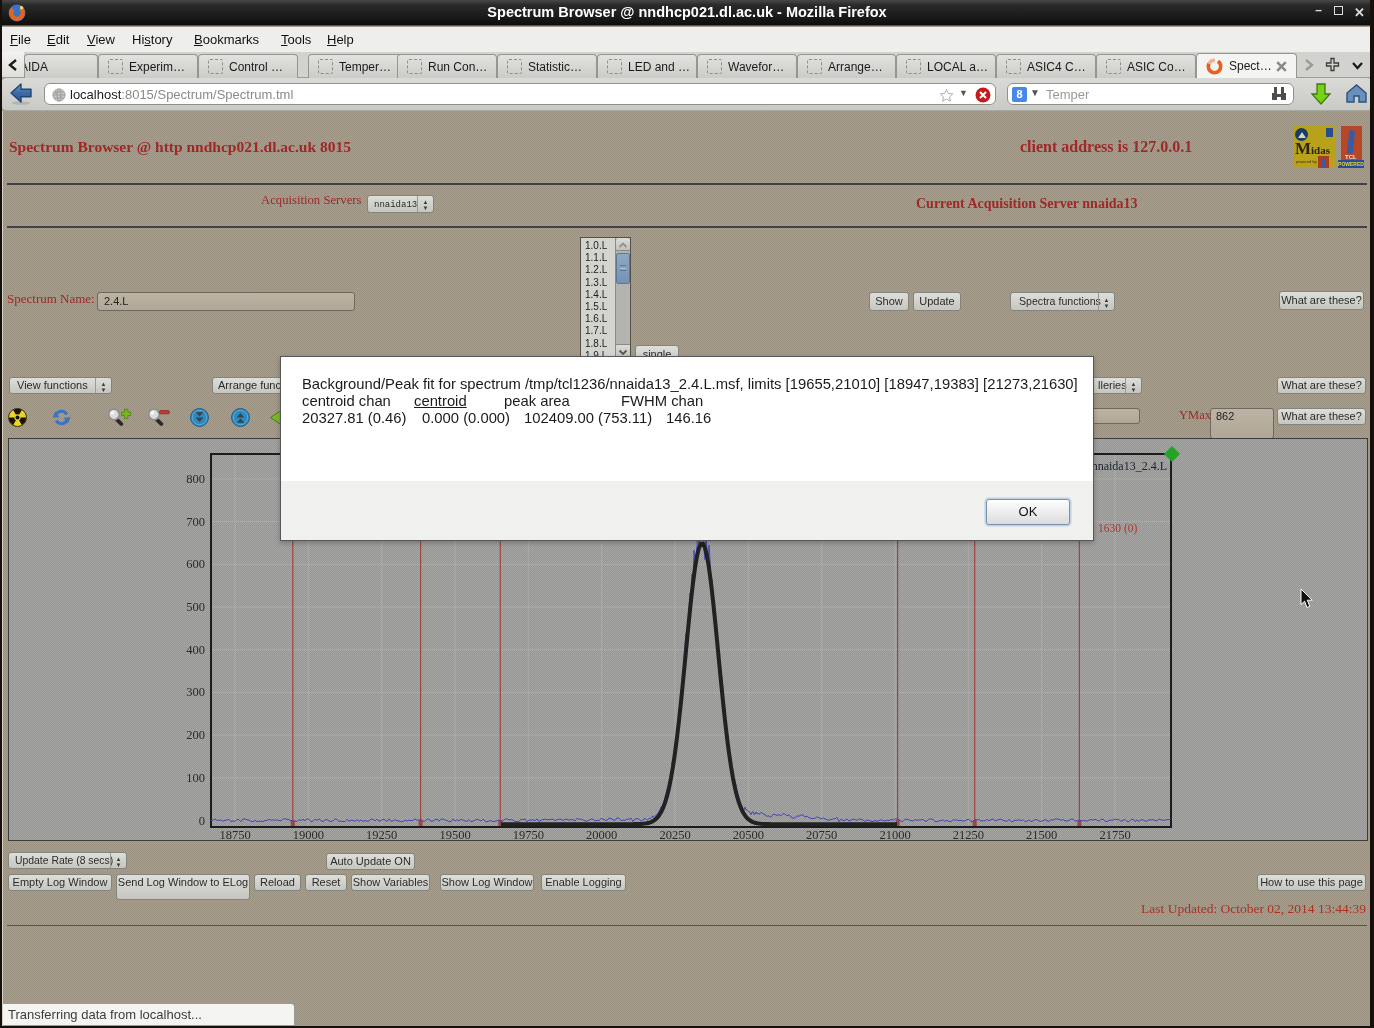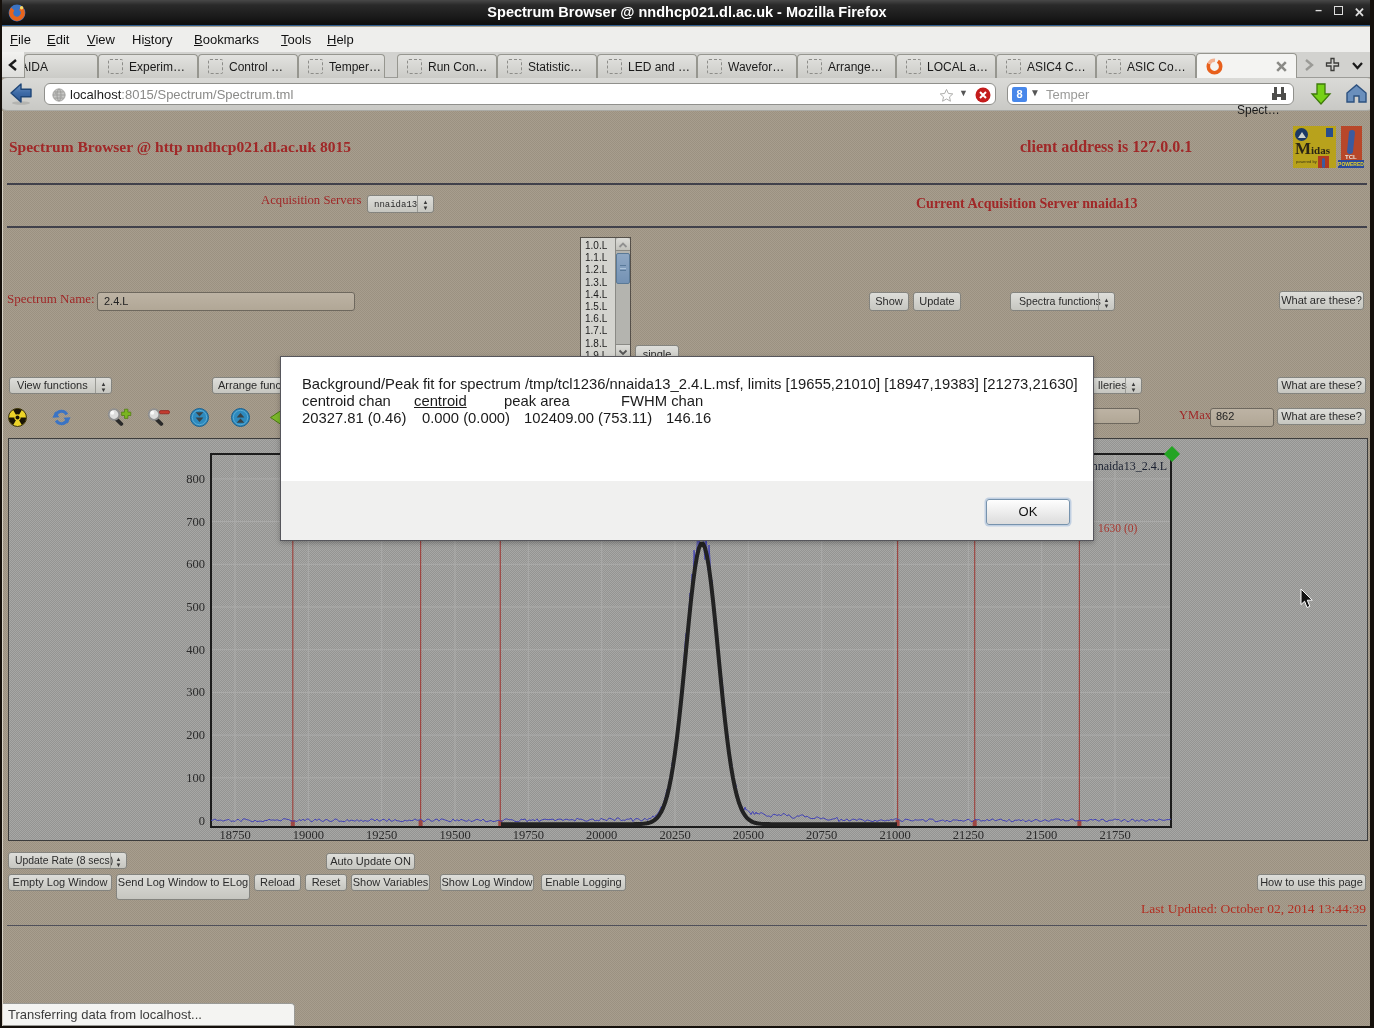--- a/index.html
+++ b/index.html
@@ -46,21 +46,21 @@
       <span class="tl" style="left:-5px;">AIDA</span>
     </div>
   <div class="tab" style="left:98px;">
       <span class="ti"></span>
       <span class="tl">Experim…</span>
     </div>
   <div class="tab" style="left:198px;">
       <span class="ti"></span>
       <span class="tl">Control …</span>
     </div>
-  <div class="tab" style="left:298px;width:87px;padding-left:16px;">
+  <div class="tab" style="left:308px;width:99px;padding-left:16px;">
       <span class="ti"></span>
       <span class="tl">Temper…</span>
     </div>
   <div class="tab" style="left:397px;">
       <span class="ti"></span>
       <span class="tl">Run Con…</span>
     </div>
   <div class="tab" style="left:497px;">
       <span class="ti"></span>
       <span class="tl">Statistic…</span>
@@ -87,21 +87,21 @@
     </div>
   <div class="tab" style="left:1096px;">
       <span class="ti"></span>
       <span class="tl">ASIC Co…</span>
     </div>
   <div class="tab active" style="left:1196px;width:101px;">
       <svg style="position:absolute;left:9px;top:4px" width="17" height="17" viewBox="0 0 17 17">
         <circle cx="8.5" cy="8.5" r="6.2" fill="none" stroke="#e8601c" stroke-width="3.6" stroke-dasharray="29 10" stroke-dashoffset="7"></circle>
         <circle cx="8.5" cy="8.5" r="6.2" fill="none" stroke="#f2b090" stroke-width="3.6" stroke-dasharray="7 32" stroke-dashoffset="-22"></circle>
       </svg>
-      <span class="tl" style="left:40px;margin-top:44px;">Spect…</span>
+      <span class="tl" style="left:32px;">Spect…</span>
       <svg style="position:absolute;right:8px;top:6px" width="13" height="13" viewBox="0 0 13 13">
         <path d="M2.2 2.2 L10.8 10.8 M10.8 2.2 L2.2 10.8" stroke="#8a8a86" stroke-width="2.6"></path>
       </svg>
     </div>
   <div class="abs" style="left:2px;top:0;width:22px;height:25px;background:linear-gradient(#f2f2f0,#dededb);"></div>
   <svg class="abs" style="left:7px;top:6px" width="12" height="14" viewBox="0 0 12 14">
       <path d="M9 2 L3 7 L9 12" fill="none" stroke="#1a1a1a" stroke-width="2.4"></path>
     </svg>
   <svg class="abs" style="left:1303px;top:6px" width="12" height="14" viewBox="0 0 12 14">
       <path d="M3 2 L9 7 L3 12" fill="none" stroke="#9a9a96" stroke-width="2.4"></path>
@@ -238,21 +238,21 @@
    <circle cx="191.5" cy="9.5" r="9" fill="#2e8abe" stroke="#1a6190" stroke-width="1"></circle>
       <circle cx="191.5" cy="9.5" r="7.2" fill="none" stroke="#5aaad2" stroke-width="1"></circle>
       <path d="M187.6,4.2 h7.8 l-3.9,4.4 z M187.6,9.4 h7.8 l-3.9,4.6 z" fill="#3b4346"></path>
    <circle cx="232.5" cy="9.5" r="9" fill="#2e8abe" stroke="#1a6190" stroke-width="1"></circle>
       <circle cx="232.5" cy="9.5" r="7.2" fill="none" stroke="#5aaad2" stroke-width="1"></circle>
       <path d="M228.6,14.8 h7.8 l-3.9,-4.4 z M228.6,9.6 h7.8 l-3.9,-4.6 z" fill="#3b4346"></path>
    <path d="M273,2.5 v14 l-10.5,-7 z" fill="#7cb82a" stroke="#4c7a14" stroke-width="1"></path>
   </svg>
   <div class="input" style="left:1020px;top:297px;width:120px;height:16px;"></div>
   <div class="rser" style="left:1179px;top:297px;font-size:12.5px;">YMax</div>
-  <div class="input" style="left:1210px;top:297px;width:64px;height:19px;line-height:15px;"><span style="padding-left:5px;">862</span></div>
+  <div class="input" style="left:1210px;top:297px;width:64px;height:31px;line-height:15px;"><span style="padding-left:5px;">862</span></div>
   <div class="btn" style="left:1277px;top:297px;width:89px;height:17px;">What are these?</div>
 
   <div class="abs grey" id="chartw" style="left:8px;top:327px;width:1360px;height:403px;border:1px solid #3c3c3c;">
   <svg width="1360" height="403" viewBox="0 0 1360 403" style="position:absolute;left:0;top:0">
   <line x1="226.0" y1="16" x2="226.0" y2="387" stroke="#acacaa" stroke-width="1"></line>
   <line x1="299.3" y1="16" x2="299.3" y2="387" stroke="#acacaa" stroke-width="1"></line>
   <line x1="372.7" y1="16" x2="372.7" y2="387" stroke="#acacaa" stroke-width="1"></line>
   <line x1="446.0" y1="16" x2="446.0" y2="387" stroke="#acacaa" stroke-width="1"></line>
   <line x1="519.3" y1="16" x2="519.3" y2="387" stroke="#acacaa" stroke-width="1"></line>
   <line x1="592.7" y1="16" x2="592.7" y2="387" stroke="#acacaa" stroke-width="1"></line>

